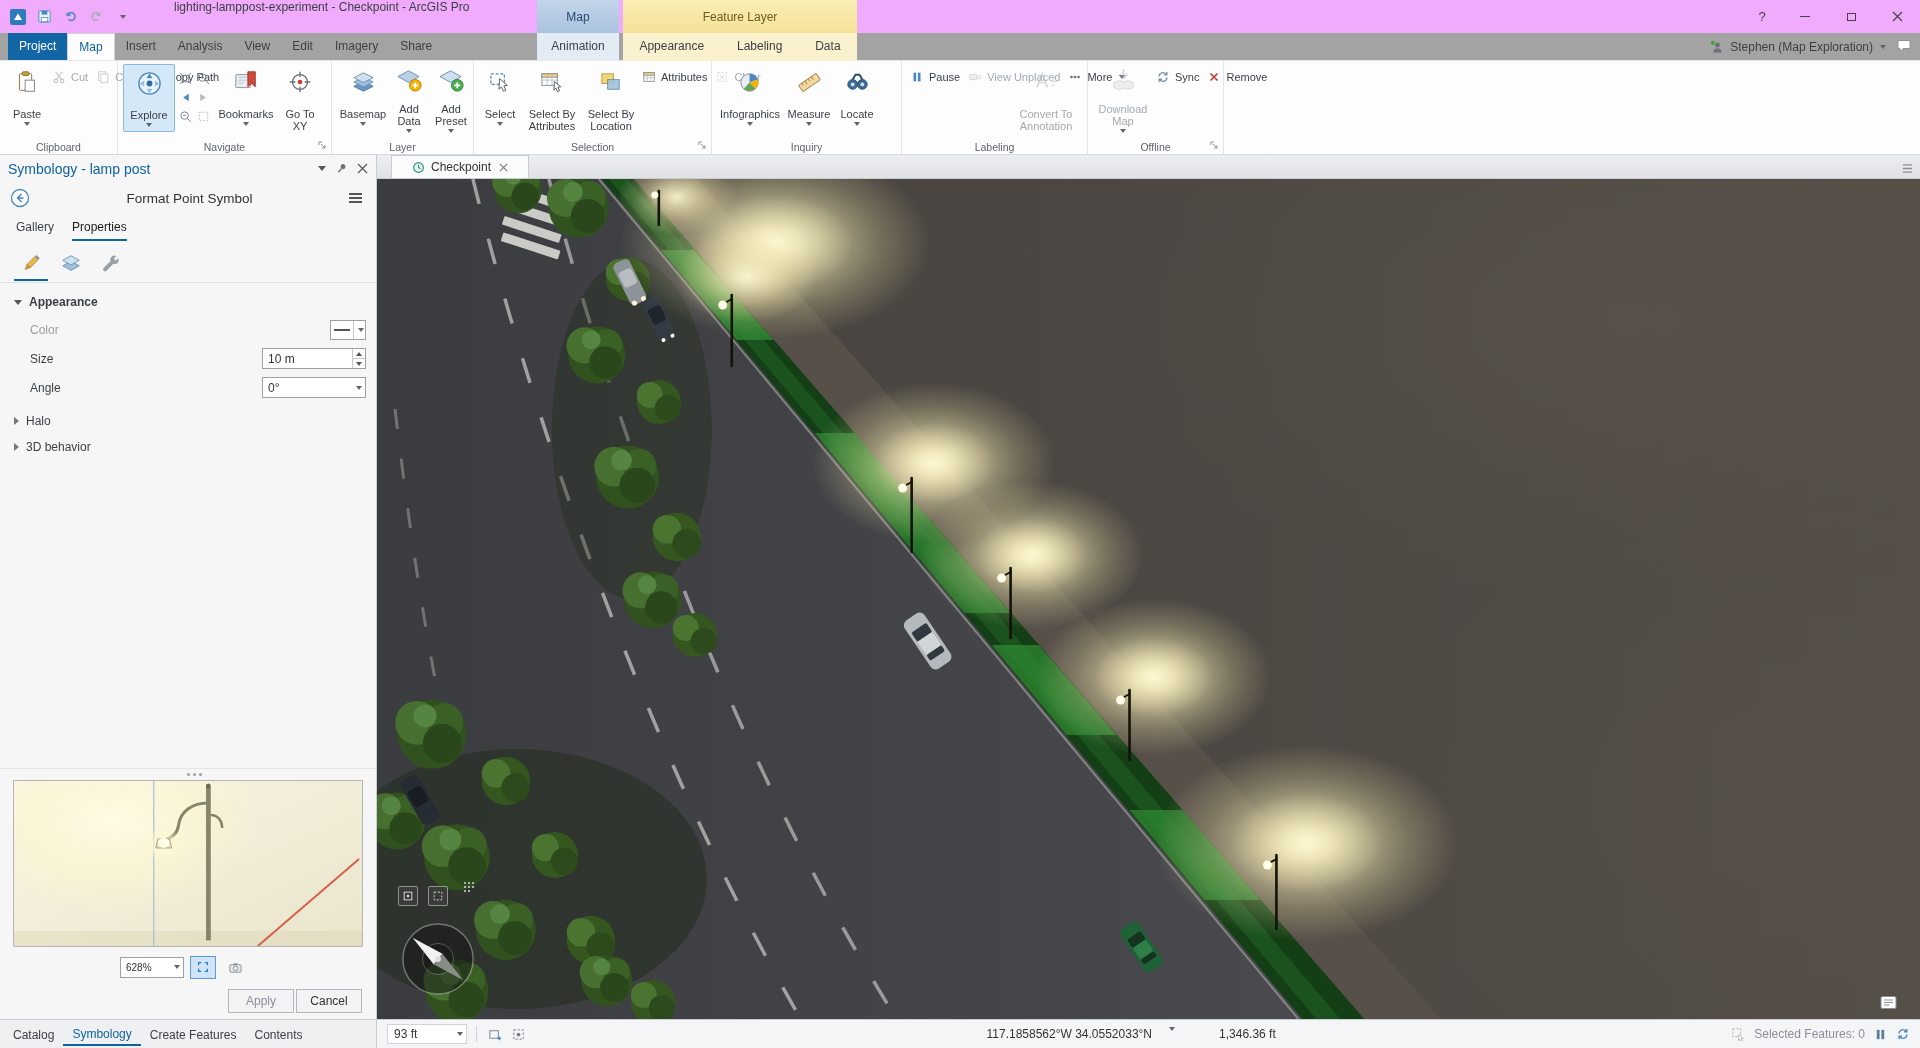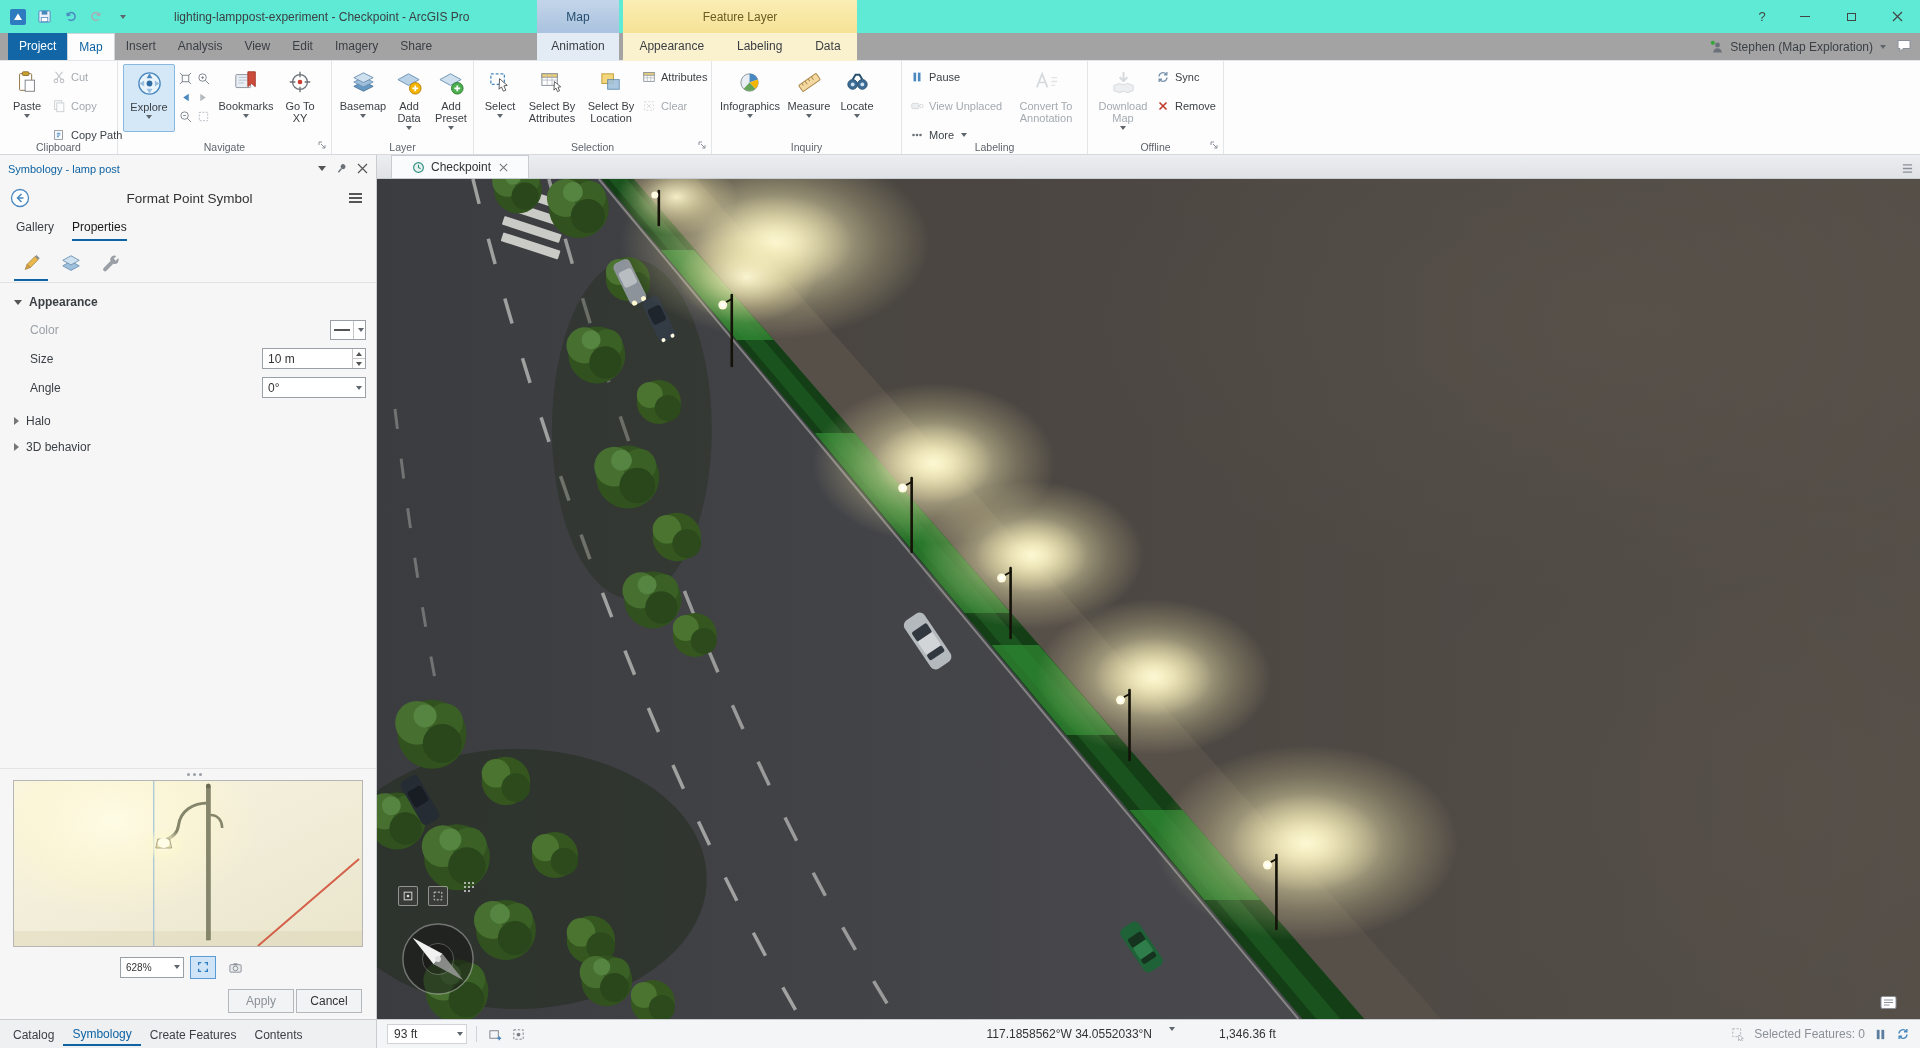--- a/index.html
+++ b/index.html
@@ -1,21 +1,21 @@
 <!DOCTYPE html>
 <html><head>
 <meta charset="utf-8">
 <style>
 *{box-sizing:border-box;margin:0;padding:0}
 html,body{width:1920px;height:1048px;overflow:hidden}
 body{font-family:"Liberation Sans",sans-serif;font-size:12px;color:#333;background:#fff}
 .app{display:flex;flex-direction:column;width:1920px;height:1048px}
 
 
-.titlebar{height:33px;background:#5eead4;display:flex;align-items:center;position:relative;flex:none}
+.titlebar{height:33px;background:#f0abfc;display:flex;position:relative;flex:none}
 .qat{display:flex;align-items:center;gap:6px;padding-left:8px}
 .qat .qic{width:20px;height:20px;display:flex;align-items:center;justify-content:center}
 .title-text{margin-left:42px;color:#3b3f44;font-size:12px;white-space:nowrap}
 .ctxhdr{position:absolute;top:0;bottom:0;display:flex;align-items:center;justify-content:center;font-size:12px}
 .ctx-map{left:537px;width:82px;background:linear-gradient(#c3d5ea,#a9c2de);color:#254b6e}
 .ctx-feature{left:623px;width:234px;background:linear-gradient(#fbeeb4,#f6e297);color:#6b5d22}
 .winctl{position:absolute;right:0;top:0;height:33px;display:flex}
 .winbtn{width:46px;height:33px;display:flex;align-items:center;justify-content:center;color:#444}
 .wmin{width:10px;height:1px;background:#444}
 .wmax{width:9px;height:8px;border:1px solid #444}
@@ -33,36 +33,36 @@
 .account{position:absolute;right:34px;top:0;height:28px;display:flex;align-items:center;gap:5px;color:#3b3f44}
 .bubble{position:absolute;right:8px;top:5px}
 
 
 .ribbon{height:94px;background:#fdfdfd;border-bottom:1px solid #d5d9dd;display:flex;flex:none}
 .rgrp{position:relative;border-right:1px solid #e3e6e9;padding:3px 5px 16px;display:flex;align-items:flex-start;flex:none}
 .rgrp-label{position:absolute;bottom:1px;left:0;right:0;text-align:center;font-size:10.5px;color:#5f656c}
 .launcher{position:absolute;right:3px;bottom:3px;width:11px;height:11px;display:flex}
 .rb-lg{display:flex;flex-direction:column;align-items:center;padding-top:2px;height:68px;flex:none}
 .rb-lg .ric{height:32px;display:flex;align-items:center;justify-content:center}
-.rlbl{font-size:11px;line-height:12px;text-align:center;color:#3b3f44;margin-top:2px}
-.rcol{display:flex;flex-direction:column;gap:10px;padding-top:3px}
+.rlbl{font-size:11px;line-height:12px;text-align:center;color:#3b3f44;margin-top:10px}
+.rcol{display:flex;gap:2px;padding-top:3px}
 .rb-sm{display:flex;align-items:center;gap:5px;height:19px;font-size:11px;color:#3b3f44;padding:0 3px;white-space:nowrap}
 .car{display:inline-block;width:0;height:0;border-left:3.5px solid transparent;border-right:3.5px solid transparent;border-top:4px solid #5f656c;margin-left:2px;vertical-align:middle}
 .carb{display:block;margin:2px auto 0;width:0;height:0;border-left:3.5px solid transparent;border-right:3.5px solid transparent;border-top:4px solid #5f656c}
 .dis,.dis .rlbl{color:#a4aab0}
 .dis svg{opacity:.45}
 .hl{background:#d5e8f8;border:1px solid #88b7e0;border-radius:2px}
 .navgrid{display:grid;grid-template-columns:17px 17px;grid-auto-rows:18px;gap:1px;padding-top:5px;margin:0 2px}
 .navgrid span{display:flex;align-items:center;justify-content:center}
 
 
 .workspace{flex:1;display:flex;min-height:0}
 .panel{width:377px;background:#f6f6f6;border-right:1px solid #c9cdd1;display:flex;flex-direction:column;flex:none}
 .phdr{height:27px;display:flex;align-items:center;padding:0 8px;gap:9px}
-.phdr .ptitle{flex:1;font-size:11px;color:#0f63a3}
+.phdr .ptitle{flex:1;font-size:14px;color:#0f63a3}
 .tri-d{width:0;height:0;border-left:4px solid transparent;border-right:4px solid transparent;border-top:5px solid #555}
 .tri-r{width:0;height:0;border-top:4px solid transparent;border-bottom:4px solid transparent;border-left:5px solid #777}
 .xclose{color:#555;font-size:14px;line-height:14px}
 .psub{height:32px;display:flex;align-items:center;padding:0 10px}
 .psub .subt{flex:1;text-align:center;font-size:13.5px;color:#333}
 .hamb{width:13px;height:2px;background:#555;box-shadow:0 -4px 0 #555,0 4px 0 #555;margin-right:4px}
 .ptabs2{display:flex;gap:18px;padding:6px 0 0 16px;height:27px;font-size:12px}
 .pt{padding-bottom:4px;color:#3b3f44}
 .pt.active{border-bottom:2px solid #0f63a3;color:#1a1a1a}
 .itabs{display:flex;gap:6px;padding:6px 0 0 14px;border-bottom:1px solid #e2e2e2;height:42px}

